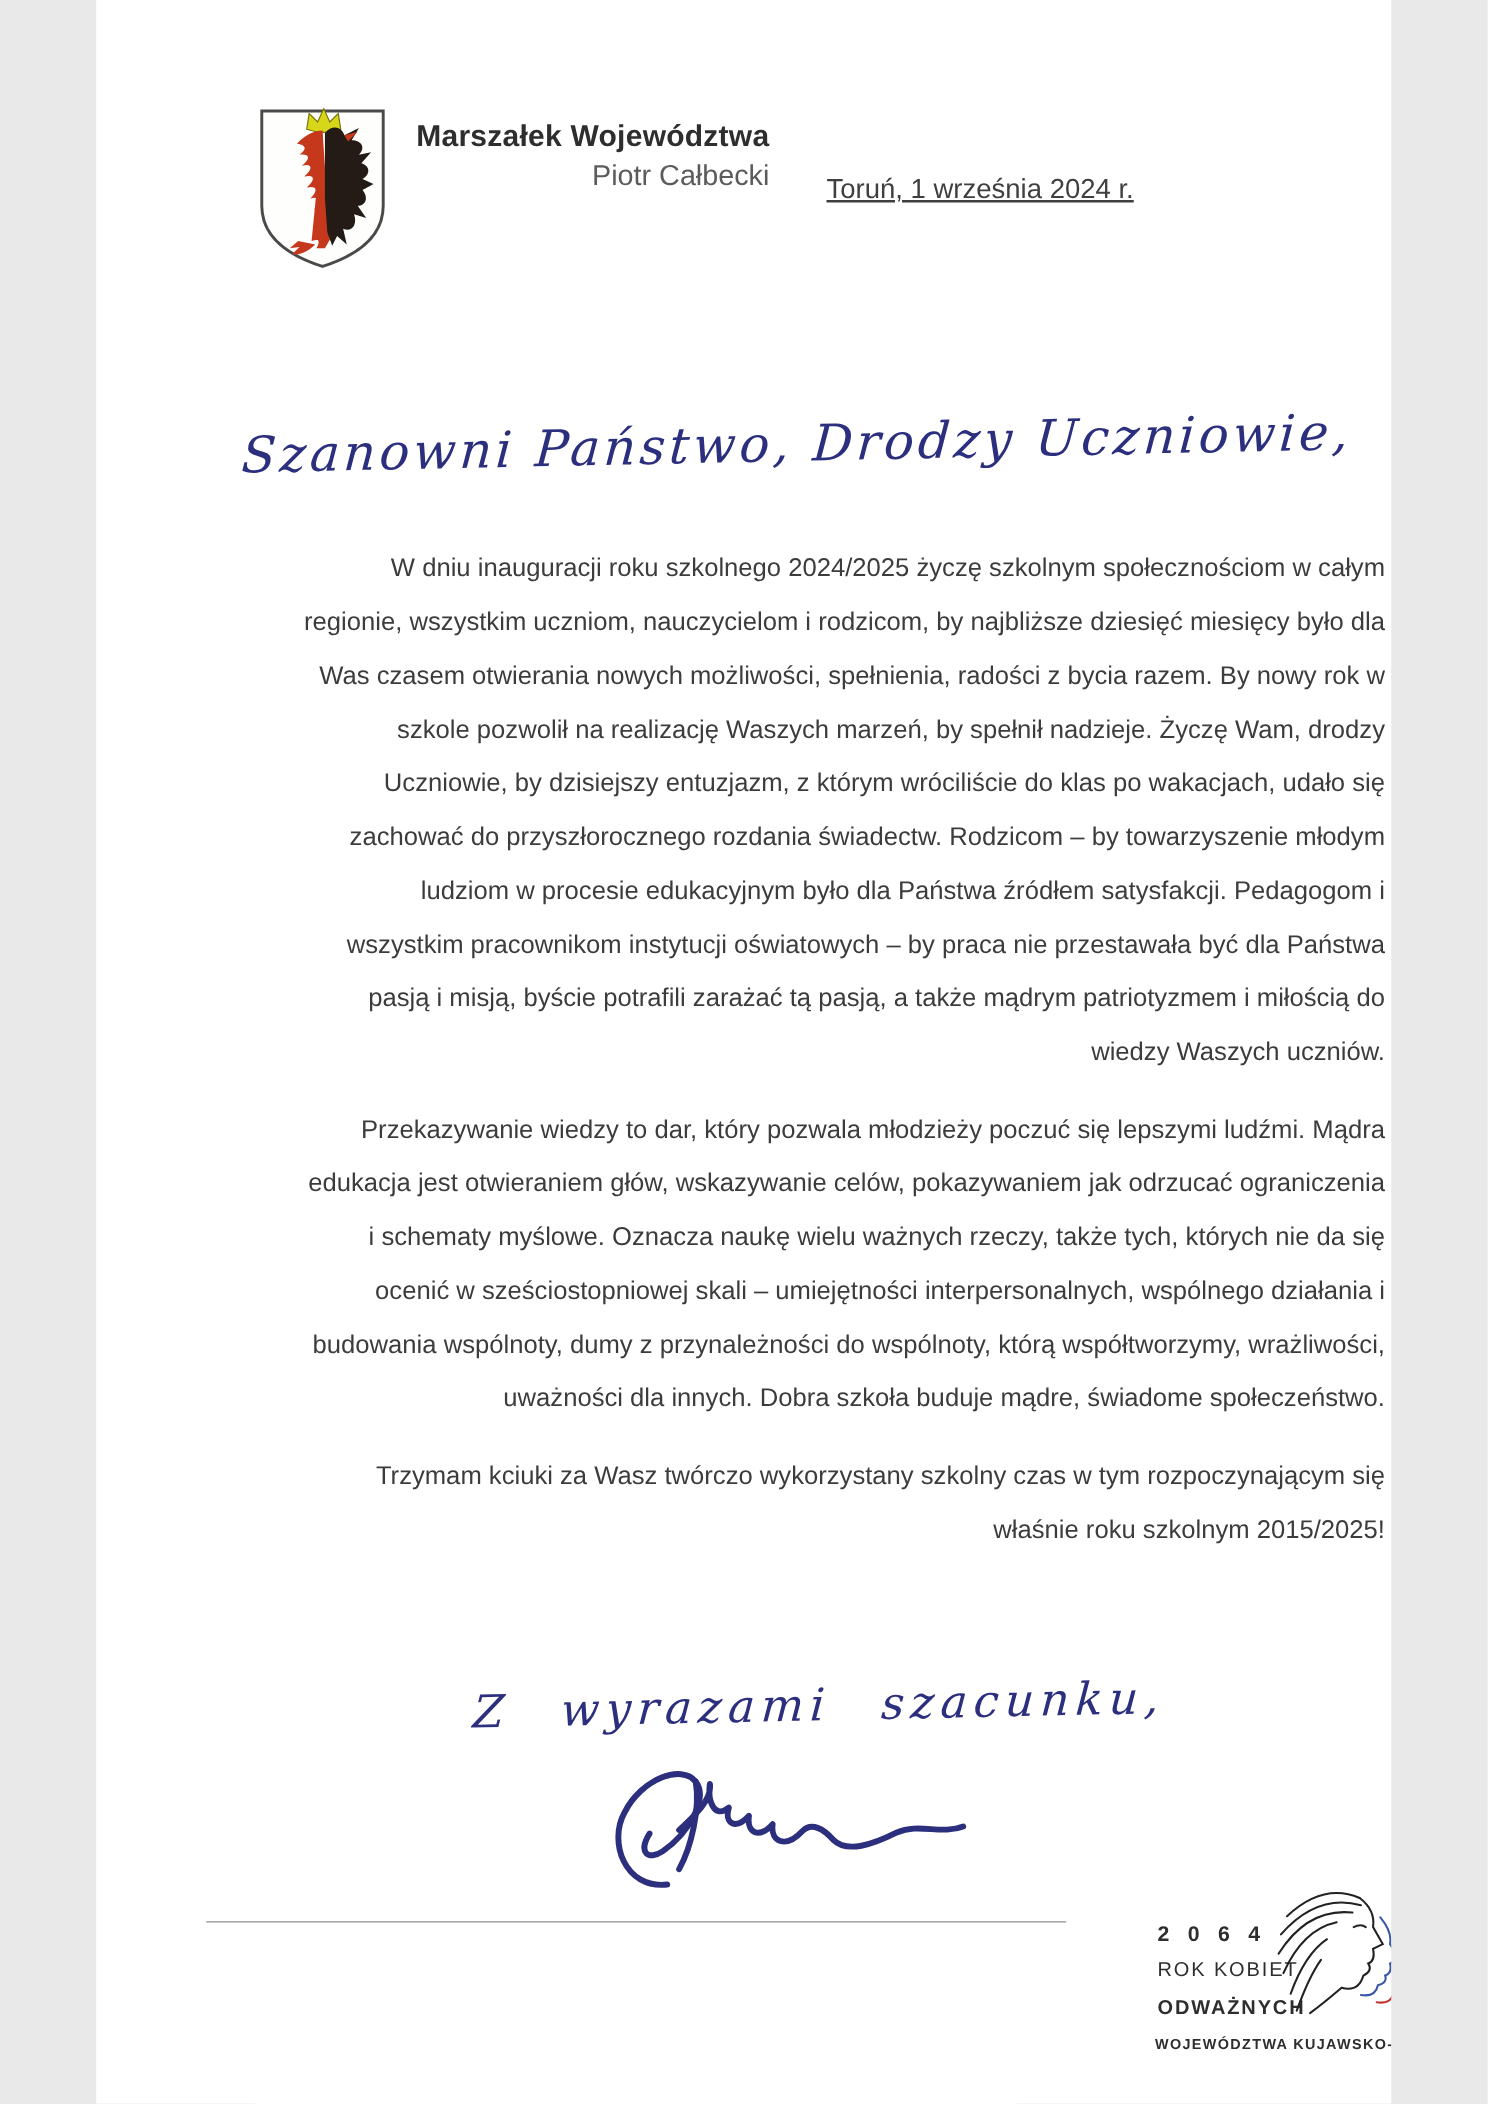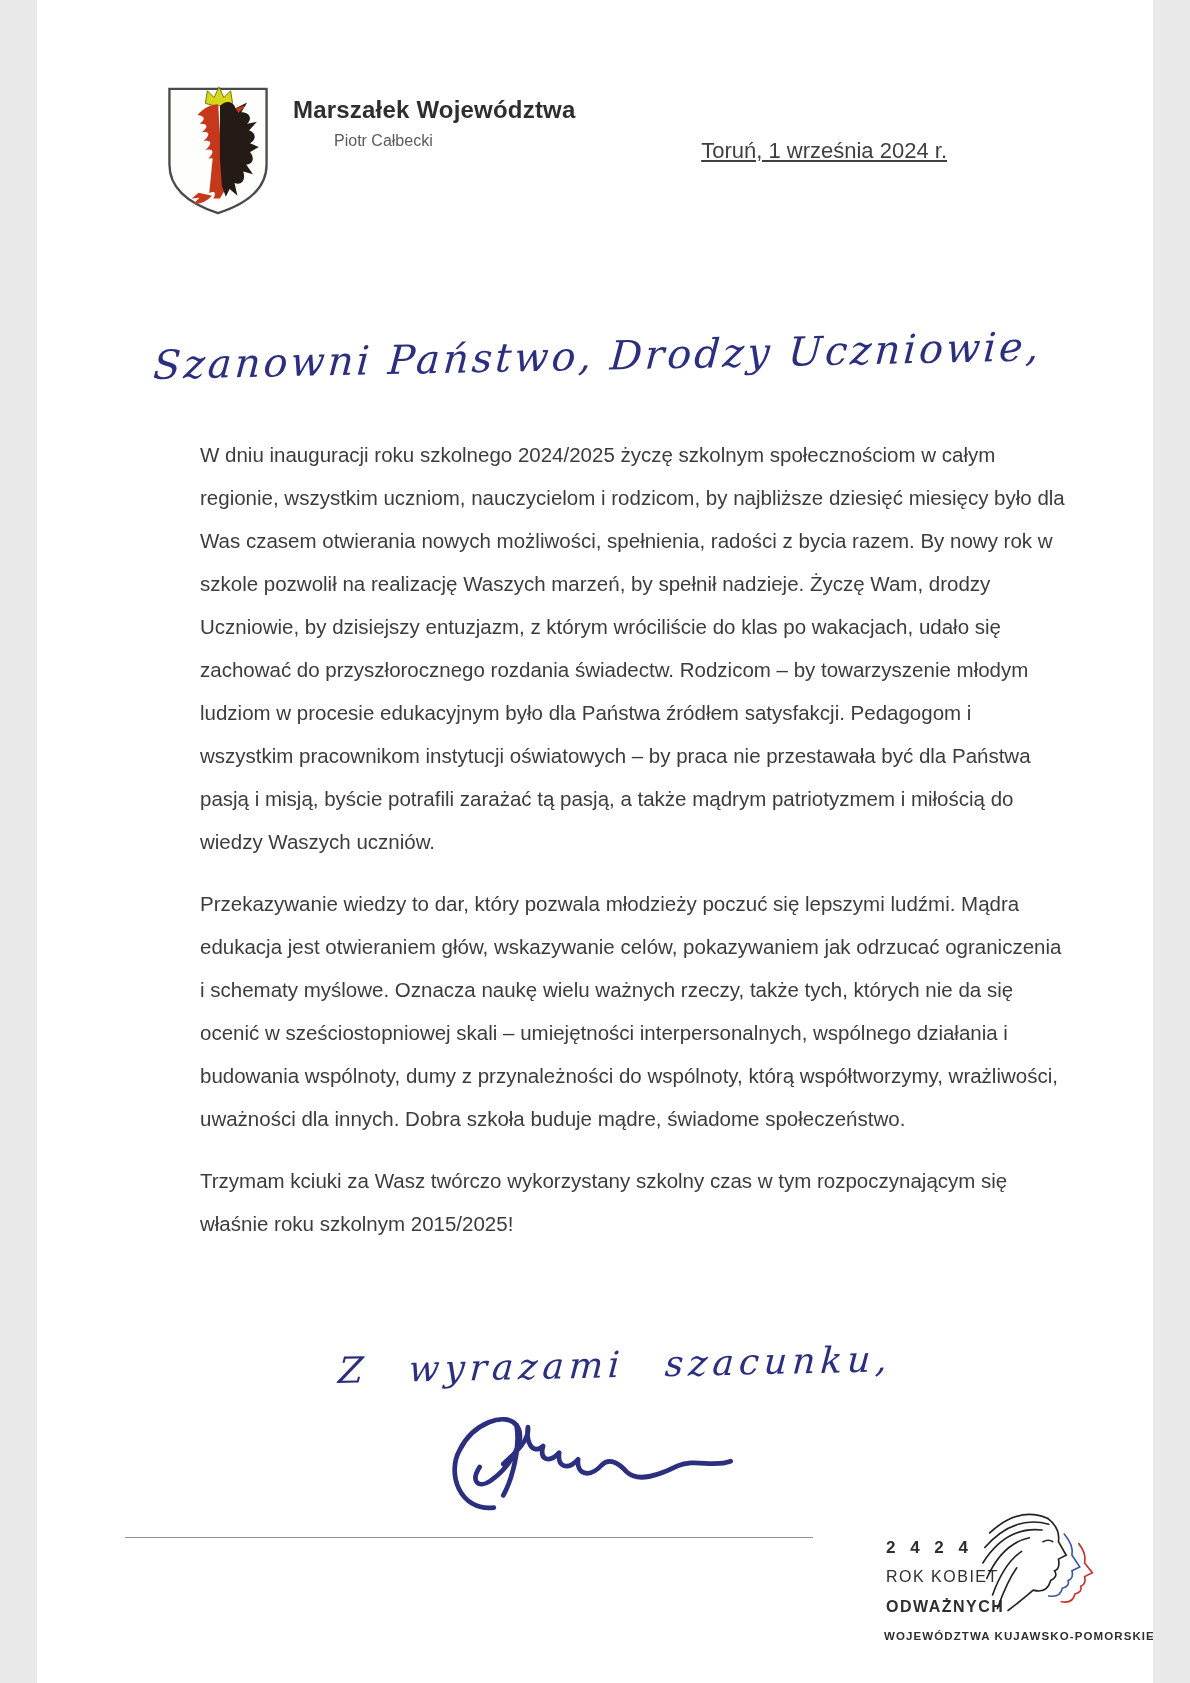--- a/index.html
+++ b/index.html
@@ -7,32 +7,33 @@
     --text-gray:#3c3c3c;
     --eagle-red:#c6381c;
     --lion-black:#241a16;
     --crown-yellow:#d8d619;
     --logo-blue:#3a57a7;
     --logo-red:#c2342e;
   }
   html,body{margin:0;padding:0;background:#e9e9e9;}
   .page{
     position:relative;
-    width:1116px;height:1683px;
+    width:1036px;height:1683px;
     margin:0 auto;
     background:#ffffff;
     font-family:"Liberation Sans", sans-serif;
     color:var(--text-gray);
     overflow:hidden;
+    text-align:right;
   }
   
   .coa{position:absolute;left:125px;top:83px;width:112px;height:136px;}
   .sender{position:absolute;left:256px;top:94px;line-height:31px;}
   .sender .office{font-size:24px;font-weight:bold;color:#2e2e2e;letter-spacing:0.2px;}
-  .sender .name{font-size:16px;font-weight:normal;color:#5b5b5b;margin-left:41px;}
+  .sender .name{font-size:23px;font-weight:normal;color:#5b5b5b;margin-left:41px;}
   .dateline{position:absolute;right:206px;top:138px;font-size:22px;color:#3f3f3f;text-decoration:underline;}
   
   .hand{
     font-family:"DejaVu Serif", serif;
     font-style:italic;
     color:var(--ink-blue);
     transform:rotate(-1.2deg) skewX(-5deg);
     transform-origin:left bottom;
     white-space:nowrap;
   }
@@ -96,21 +97,21 @@
       <path d="M60,106 C24,110 10,70 24,45 C38,17 72,4 84,19 C95,33 78,63 56,78 C44,86 35,79 45,63"></path>
       <path d="M84,19 C88,42 80,75 70,93"></path>
       <path d="M70,60 C84,47 98,34 96,21 C94,36 100,51 112,41 C108,55 118,60 129,48 C127,62 137,68 149,55 C147,70 160,76 174,61 C182,53 192,59 200,68 C212,80 234,72 254,62 C272,54 292,64 310,57"></path>
     </g>
   </svg>
 
   <div class="divider"></div>
 
 
   <div class="logo">
-    <div class="logo-year">2 4 2 4</div>
+    <div class="logo-year">2 0 6 4</div>
     <div class="logo-t1">ROK KOBIET</div>
     <div class="logo-t2">ODWAŻNYCH</div>
     <svg class="logo-faces" viewBox="0 0 130 122" aria-hidden="true">
       <g stroke="#222222" fill="none" stroke-width="1.7" stroke-linecap="round">
         <path d="M12,30 Q42,2 72,15"></path>
         <path d="M7,45 Q37,11 73,21"></path>
         <path d="M5,61 Q29,23 66,27"></path>
         <path d="M9,77 Q25,41 53,35"></path>
         <path d="M15,94 Q27,61 45,49"></path>
         <path d="M20,108 Q30,80 40,66"></path>

